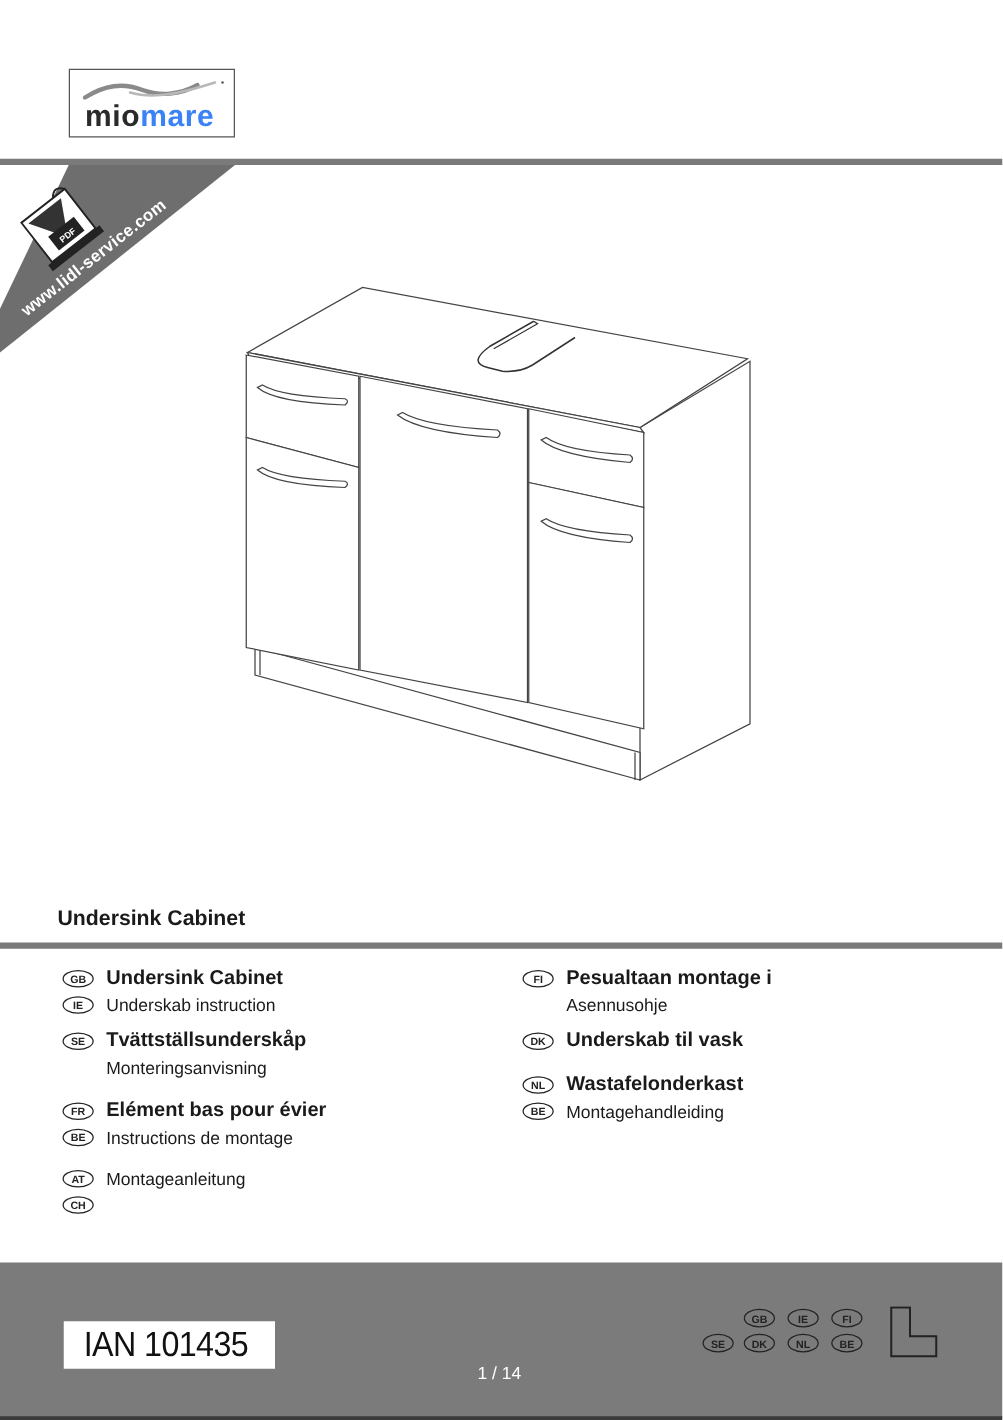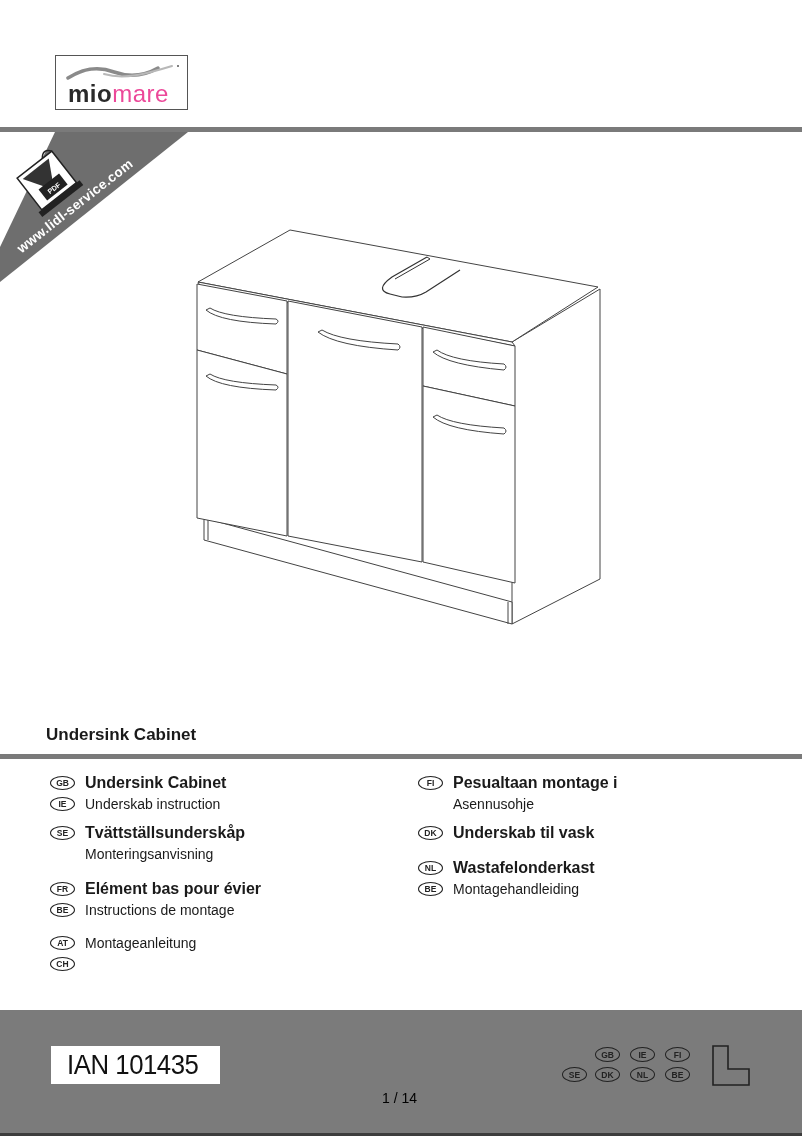--- a/index.html
+++ b/index.html
@@ -5,21 +5,21 @@
   html, body { margin: 0; padding: 0; background: #ffffff; }
   body { width: 802px; height: 1136px; position: relative; overflow: hidden;
          font-family: "Liberation Sans", sans-serif; color: #1a1a1a; }
 
   .logo { position: absolute; left: 55px; top: 55px; width: 133px; height: 55px;
           border: 1px solid #555; box-sizing: border-box; background: #fff; }
   .logo svg.wave { position: absolute; left: 8px; top: 6px; }
   .logo .wordmark { position: absolute; left: 12px; top: 24px; font-size: 24px;
                     letter-spacing: 0.5px; color: #2a2a2a; }
   .logo .wordmark b { font-weight: bold; text-align: center; }
-  .logo .wordmark span.light { font-weight: normal; color: #ec4899; }
+  .logo .wordmark span.light { font-weight: bold; color: #3b82f6; }
 
   .rule-top { position: absolute; left: 0; top: 127px; width: 802px; height: 5px; background: #7a7a7a; }
 
   .corner-banner { position: absolute; left: 0; top: 132px; width: 200px; height: 160px; }
 
   .illustration { position: absolute; left: 190px; top: 222px; width: 420px; height: 410px; }
 
   .product-title { position: absolute; left: 46px; top: 725px; font-size: 17px; font-weight: bold; color: #1a1a1a; }
   .rule-mid { position: absolute; left: 0; top: 754px; width: 802px; height: 5px; background: #7a7a7a; }
 
@@ -31,24 +31,24 @@
   .badge { display: inline-flex; align-items: center; justify-content: center;
            width: 25px; height: 14px; border: 1.3px solid #222; border-radius: 50%;
            font-size: 8.5px; font-weight: bold; color: #222; margin-right: 10px; box-sizing: border-box;
            flex: 0 0 auto; }
   .badge-spacer { width: 25px; margin-right: 10px; flex: 0 0 auto; }
   .lang-title { font-size: 16px; font-weight: bold; color: #1a1a1a; }
   .lang-sub { font-size: 14px; color: #1a1a1a; }
 
   .footer { position: absolute; left: 0; top: 1010px; width: 802px; height: 124px; background: #7b7b7b; }
   .footer-bottom-line { position: absolute; left: 0; top: 1133px; width: 802px; height: 3px; background: #3c3c3c; }
-  .ian-box { position: absolute; left: 51px; top: 36px; width: 169px; height: 38px; background: #fff;
+  .ian-box { position: absolute; left: 51px; top: 47px; width: 169px; height: 38px; background: #fff;
              display: flex; align-items: center; padding-left: 16px; box-sizing: border-box; }
   .ian-text { font-size: 28px; color: #111; letter-spacing: -0.5px; transform: scaleX(0.92); transform-origin: left center; white-space: nowrap; }
-  .page-num { position: absolute; left: 382px; top: 80px; font-size: 14px; color: #000000; }
+  .page-num { position: absolute; left: 382px; top: 80px; font-size: 14px; color: #ffffff; }
   .country-grid { position: absolute; left: 562px; top: 37px; width: 135px; height: 40px; }
   .country-grid .cb { position: absolute; width: 25px; height: 15px; border: 1.3px solid #222; border-radius: 50%;
                       font-size: 8.5px; font-weight: bold; color: #222; display: flex; align-items: center;
                       justify-content: center; box-sizing: border-box; }
   .l-icon { position: absolute; left: 712px; top: 35px; }
 </style>
 </head>
 <body>
 
 <div class="logo">

